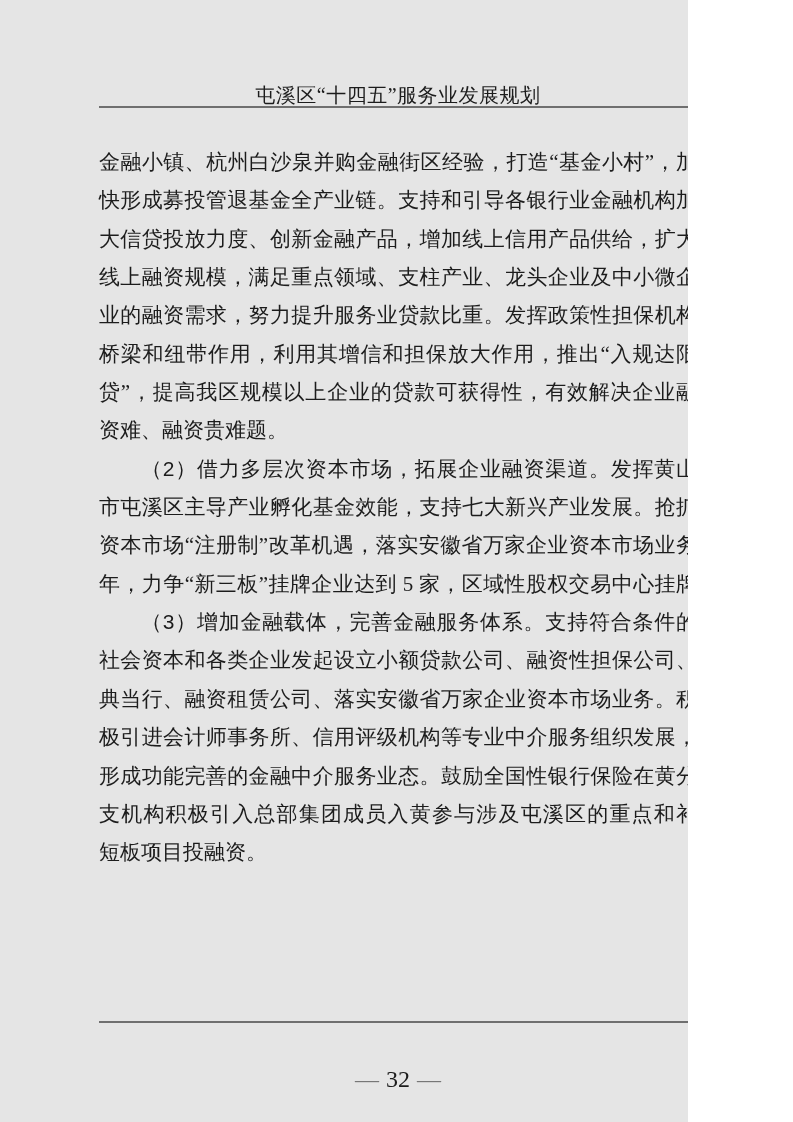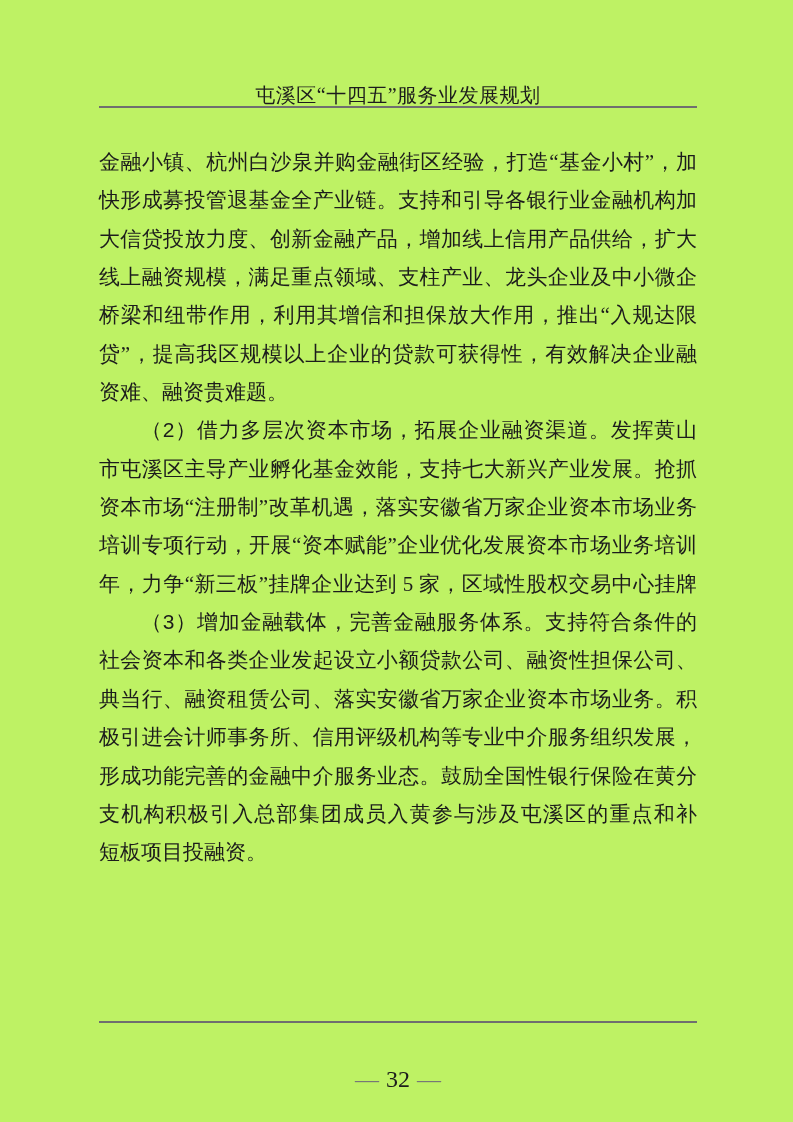--- a/index.html
+++ b/index.html
@@ -2,23 +2,23 @@
 <html lang="zh"><head>
 <meta charset="utf-8">
 <style>
   html, body {
     margin: 0;
     padding: 0;
     background: #ffffff;
   }
   .page {
     position: relative;
-    width: 793px;
+    width: 688px;
     height: 1122px;
-    background: #bef264;
+    background: #e5e5e5;
     overflow: hidden;
     font-family: "Liberation Serif", "DejaVu Serif", serif;
     color: #1c1c1c;
   }
   
   .header-title {
     position: absolute;
     top: 84px;
     left: 99px;
     width: 598px;
@@ -93,29 +93,29 @@
   <div class="header-title">屯溪区“十四五”服务业发展规划</div>
 
   <div class="header-rule"></div>
 
   <div class="doc-body">
       <div>
         <div class="line"><span>金融小镇、杭州白沙泉并购金融街区经验，打造“基金小村”，加</span></div>
         <div class="line"><span>快形成募投管退基金全产业链。支持和引导各银行业金融机构加</span></div>
         <div class="line"><span>大信贷投放力度、创新金融产品，增加线上信用产品供给，扩大</span></div>
         <div class="line"><span>线上融资规模，满足重点领域、支柱产业、龙头企业及中小微企</span></div>
+        <div class="line"><span>业的融资需求，努力提升服务业贷款比重。发挥政策性担保机构</span></div>
         <div class="line"><span>桥梁和纽带作用，利用其增信和担保放大作用，推出“入规达限</span></div>
         <div class="line"><span>贷”，提高我区规模以上企业的贷款可获得性，有效解决企业融</span></div>
         <div class="line last"><span>资难、融资贵难题。</span></div>
       </div>
       <div>
         <div class="line indent"><span class="seg-bold">（2）借力多层次资本市场，拓展企业融资渠道。</span><span>发挥黄山</span></div>
         <div class="line"><span>市屯溪区主导产业孵化基金效能，支持七大新兴产业发展。抢抓</span></div>
         <div class="line"><span>资本市场“注册制”改革机遇，落实安徽省万家企业资本市场业务</span></div>
-        <div class="line"><span>培训专项行动，开展“资本赋能”企业优化发展资本市场业务培训</span></div>
         <div class="line"><span>年，力争“新三板”挂牌企业达到 5 家，区域性股权交易中心挂牌</span></div>
       </div>
       <div>
         <div class="line indent"><span class="seg-bold">（3）增加金融载体，完善金融服务体系。</span><span>支持符合条件的</span></div>
         <div class="line"><span>社会资本和各类企业发起设立小额贷款公司、融资性担保公司、</span></div>
         <div class="line"><span>典当行、融资租赁公司、落实安徽省万家企业资本市场业务。积</span></div>
         <div class="line"><span>极引进会计师事务所、信用评级机构等专业中介服务组织发展，</span></div>
         <div class="line"><span>形成功能完善的金融中介服务业态。鼓励全国性银行保险在黄分</span></div>
         <div class="line"><span>支机构积极引入总部集团成员入黄参与涉及屯溪区的重点和补</span></div>
         <div class="line last"><span>短板项目投融资。</span></div>

